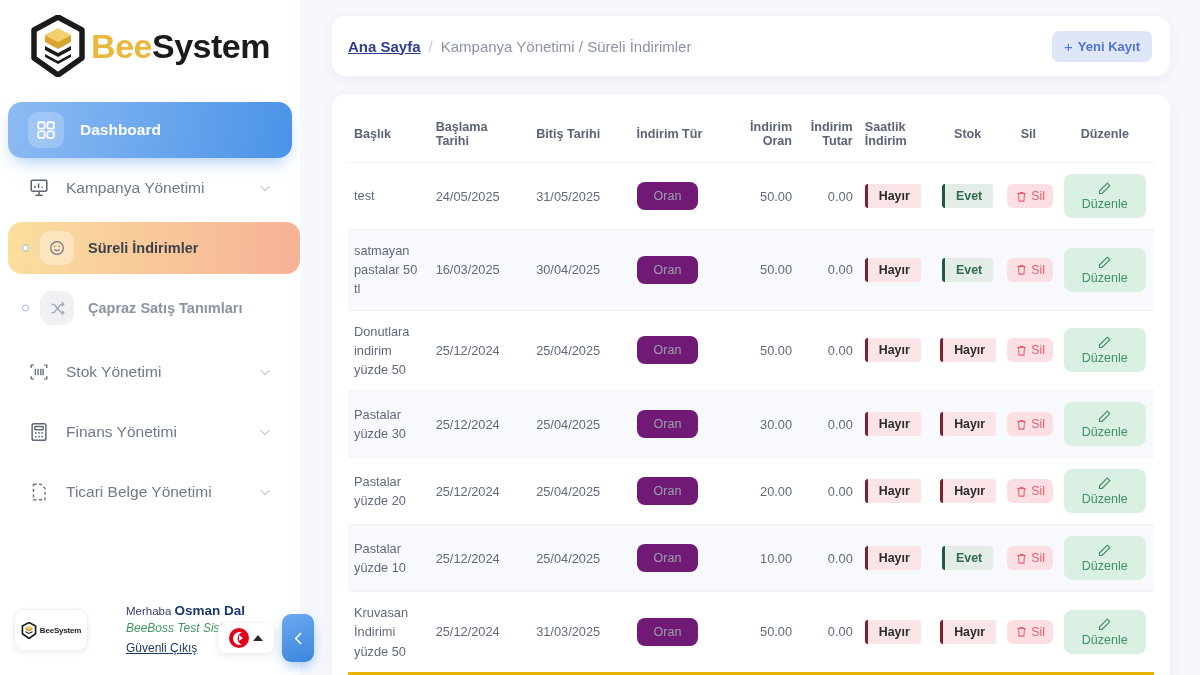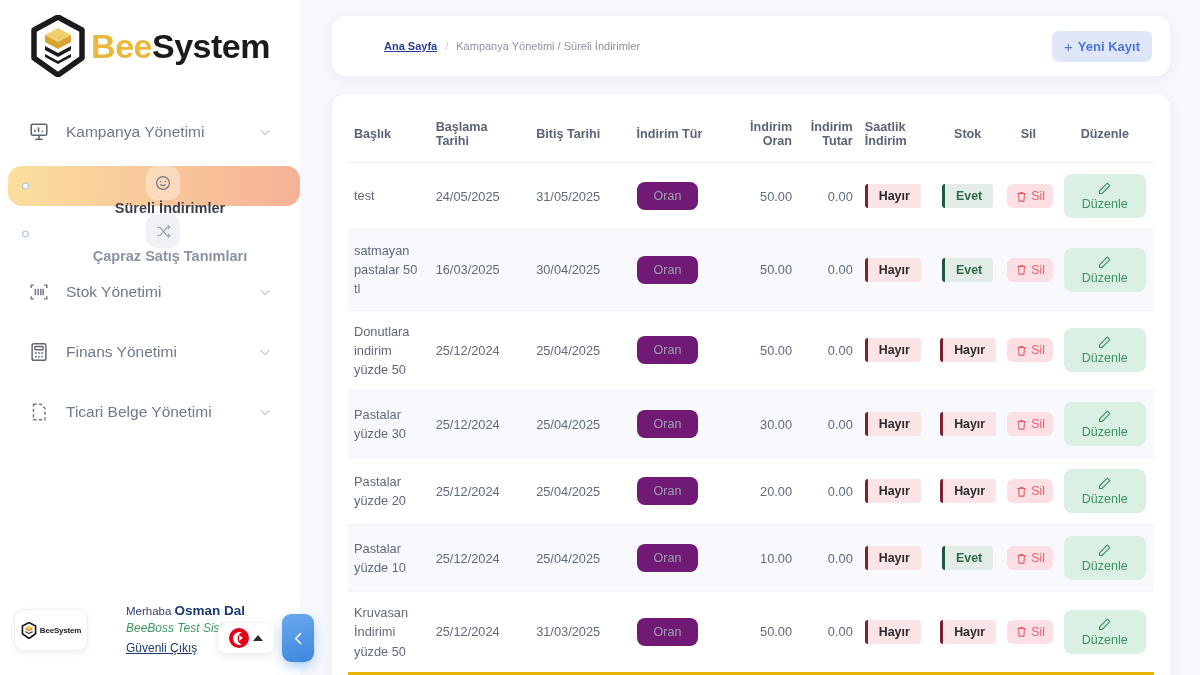--- a/index.html
+++ b/index.html
@@ -56,25 +56,24 @@
     display: flex; align-items: center; justify-content: center;
   }
   .nav-ico { width: 22px; height: 22px; display: block; }
   .nav-label { flex: 1 1 auto; white-space: nowrap; }
   .chev { width: 14px; height: 14px; opacity: .55; }
 
   .sub-wrap { padding: 4px 0 0 0; }
   .sub-item {
     display: flex; align-items: center;
     margin: 0 0 8px 8px;
-    height: 40px;
+    height: 52px;
     border-radius: 14px;
     position: relative;
     padding-left: 32px;
-    flex-direction: column;
   }
   .sub-bullet {
     position: absolute; left: 14px; top: 50%; transform: translateY(-50%);
     width: 7px; height: 7px; border-radius: 50%;
     border: 1.4px solid #9db8dd; background: #fff;
   }
   .sub-ico-box {
     width: 34px; height: 34px; border-radius: 11px;
     background: #f0f1f4;
     display: flex; align-items: center; justify-content: center;
@@ -143,21 +142,21 @@
     overflow: hidden;
   }
   .card {
     background: #ffffff; border-radius: 14px;
     box-shadow: 0 3px 14px rgba(25,40,80,.055);
   }
   .crumb-card {
     height: 60px; display: flex; align-items: center;
     padding: 0 18px 0 16px; margin-bottom: 18px;
   }
-  .crumb { display: flex; align-items: center; gap: 8px; font-size: 11px; flex:1 1 auto;margin-left:36px; }
+  .crumb { display: flex; align-items: center; gap: 8px; font-size: 15px; flex:1 1 auto; }
   .crumb-home { color: #2c3e8e; font-weight: 600; }
   .crumb-sep { color: #c3c8d4; }
   .crumb-rest { color: #8b93a5; }
   .new-btn {
     display: flex; align-items: center; gap: 5px;
     background: #dfe6f7; color: #4f74d8;
     font-size: 13px; font-weight: 600;
     border-radius: 7px; padding: 8px 12px;
   }
   .plus { font-size: 15px; line-height: 1; font-weight: 400; }
@@ -221,20 +220,31 @@
           <path d="M15 39 L28 46 L41 39 L41 42 L28 49 L15 42 Z" fill="#1b1b1b"></path>
         </svg>
         <div class="logo-text">
           <span class="bee">Bee</span><span class="sys">System</span>
         </div>
       </div>
     </div>
 
     <nav class="nav">
 
+      <div class="nav-item active">
+        <span class="nav-ico-box">
+          <svg class="nav-ico" viewBox="0 0 24 24" fill="none" stroke="#ffffff" stroke-width="2">
+            <rect x="3.5" y="3.5" width="7" height="7" rx="1.4"></rect>
+            <rect x="13.5" y="3.5" width="7" height="7" rx="1.4"></rect>
+            <rect x="3.5" y="13.5" width="7" height="7" rx="1.4"></rect>
+            <rect x="13.5" y="13.5" width="7" height="7" rx="1.4"></rect>
+          </svg>
+        </span>
+        <span class="nav-label">Dashboard</span>
+      </div>
 
 
       <div class="nav-item">
         <span>
           <svg class="nav-ico" viewBox="0 0 24 24" fill="none" stroke="#5d6573" stroke-width="1.7">
             <rect x="3.5" y="3.5" width="17" height="12" rx="1.6"></rect>
             <path d="M12 15.5 V20"></path>
               <path d="M8 20 H16"></path>
             <path d="M7.5 12 V9.5"></path>
               <path d="M11.5 12 V7"></path>

